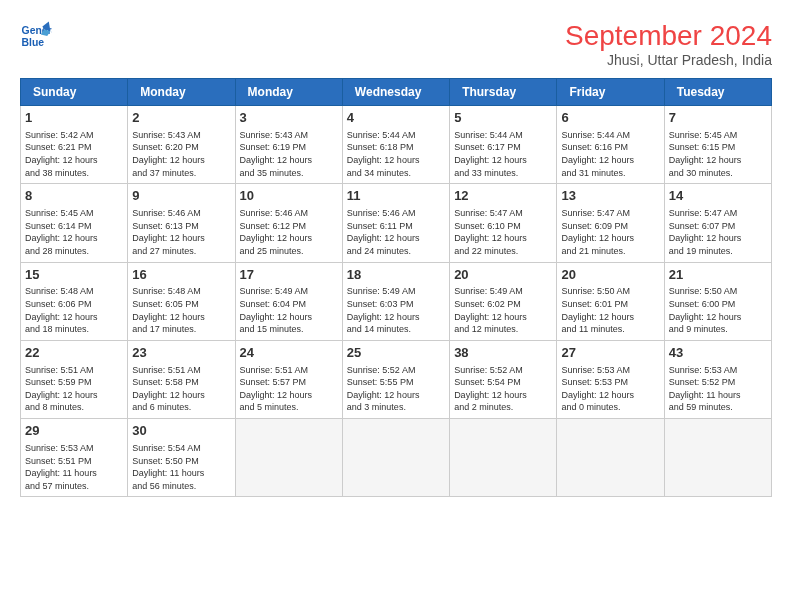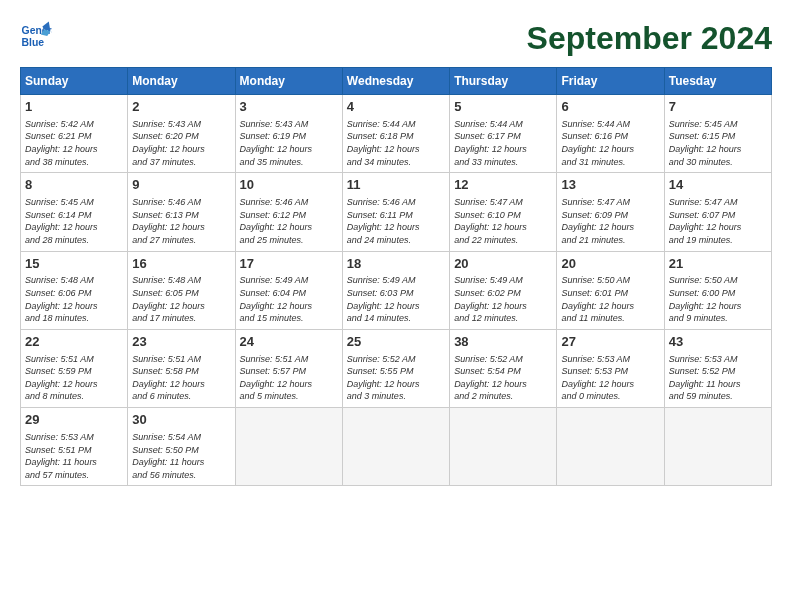--- a/index.html
+++ b/index.html
@@ -22,37 +22,37 @@
       gap: 4px;
     }
     .logo-icon {
       width: 32px;
       height: 32px;
     }
     .title-area {
       text-align: right;
     }
     .month-title {
-      font-size: 32px;
-      font-weight: bold;
-      color: #14532d;
+      font-size: 28px;
+      font-weight: normal;
+      color: #ef4444;
     }
     .subtitle {
       font-size: 14px;
       color: #555;
     }
     table {
       width: 100%;
       border-collapse: collapse;
       font-size: 10px;
     }
     thead tr th {
       background-color: #2a6ebd;
       color: #fff;
-      padding: 6px 4px;
+      padding: 6px 12px;
       text-align: left;
       font-size: 12px;
       border: 1px solid #1a5ea0;
     }
     tbody tr td {
       vertical-align: top;
       padding: 4px;
       border: 1px solid #ccc;
       background: #fff;
       width: 14.28%;
@@ -67,21 +67,20 @@
     .day-num {
       font-size: 13px;
       font-weight: bold;
       display: block;
       margin-bottom: 2px;
     }
     .day-info {
       color: #333;
       font-size: 9px;
       line-height: 1.4;
-      font-style: italic;
     }
     tbody tr:nth-child(odd) td:not(.empty) {
       background: #fff;
     }
     tbody tr td {
       background: #fff;
     }
   </style>
 </head>
 <body>
@@ -90,20 +89,21 @@
   <div class="logo">
     <svg class="logo-icon" viewBox="0 0 40 40" width="40" height="40">
       <text x="2" y="18" font-size="13" font-weight="bold" fill="#1a5fb4">General</text>
       <text x="2" y="32" font-size="13" font-weight="bold" fill="#1a5fb4">Blue</text>
       <polygon points="28,8 36,2 38,14 30,12" fill="#2a6ebd"></polygon>
       <polygon points="30,12 38,14 34,20 26,18" fill="#4a9fd4"></polygon>
     </svg>
   </div>
   <div class="title-area">
     <div class="month-title">September 2024</div>
+    <div class="subtitle">Jhusi, Uttar Pradesh, India</div>
   </div>
 </div>
 
 <table>
   <thead>
     <tr>
     <th>Sunday</th>
         <th>Monday</th>
         <th>Monday</th>
         <th>Wednesday</th>

